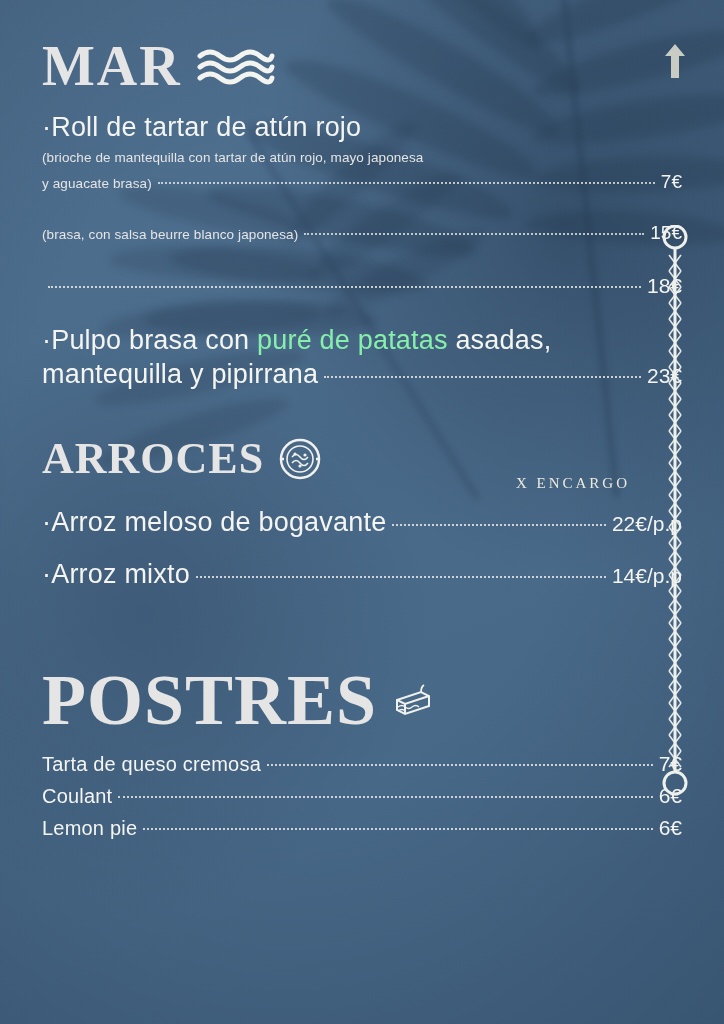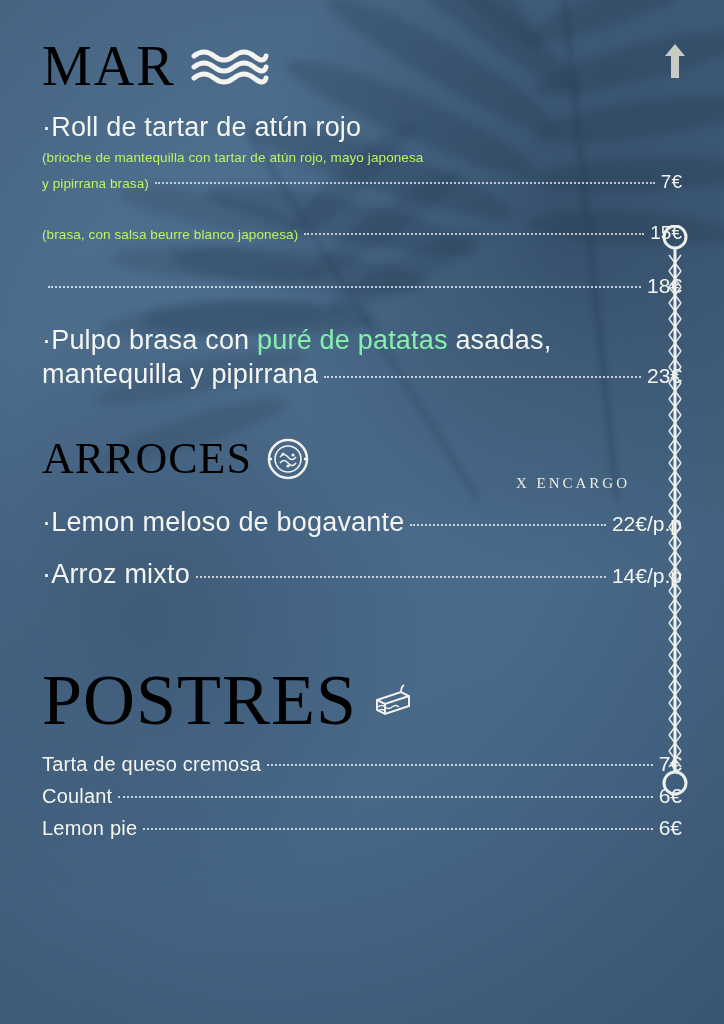--- a/index.html
+++ b/index.html
@@ -87,23 +87,23 @@
 
   
   .section-head {
     display: flex;
     align-items: center;
     gap: 14px;
     margin: 0;
   }
   .section-title {
     font-family: "Liberation Serif", serif;
-    font-weight: 400;
+    font-weight: 700;
     letter-spacing: 4px;
-    color: #000000;
+    color: #e5e5e5;
     line-height: .95;
   }
   .title-mar { font-size: 56px; letter-spacing: 2px; }
   .title-arroces { font-size: 44px; letter-spacing: 1px; }
   .title-postres { font-size: 72px; letter-spacing: 1px; }
 
   .wave-icon svg { display: block; }
   .rice-icon svg { display: block; }
   .cake-icon svg { display: block; }
 
@@ -145,21 +145,21 @@
     min-width: 10px;
   }
   .price {
     font-size: 21px;
     color: #f4f5f1;
     white-space: nowrap;
   }
   .desc {
     font-size: 13.5px;
     line-height: 1.9;
-    color: #bef264;
+    color: #e5e5e5;
     letter-spacing: .1px;
   }
   .desc-row { display: flex; align-items: baseline; }
   .desc-row .dots { transform: translateY(-4px); border-bottom: 2px dotted rgba(238,240,236,.75); }
   .desc-price { font-size: 19px; color: #f4f5f1; white-space: nowrap; }
   .gap-m { height: 22px; }
 
   .arroces-block { margin-top: 46px; }
   .arroces-list { margin-top: 14px; }
   .arroces-list .item { margin-bottom: 18px; }
@@ -315,21 +315,21 @@
       </svg>
     </div>
   </div>
 
   <div class="mar-list">
 
     <div class="item">
       <div class="item-name">·Roll de tartar de atún rojo</div>
       <div class="desc">(brioche de mantequilla con tartar de atún rojo, mayo japonesa</div>
       <div class="desc-row">
-        <span class="desc">y pipirrana brasa)</span>
+        <span class="desc">y aguacate brasa)</span>
         <span class="dots"></span>
         <span class="desc-price">7€</span>
       </div>
     </div>
 
     <div class="gap-m"></div>
 
     <div class="item">
       <div class="desc-row">
         <span class="desc">(brasa, con salsa beurre blanc</span>
@@ -378,21 +378,21 @@
           <line x1="2" y1="22" x2="6" y2="22" stroke="#f1f1ed" stroke-width="2.5"></line>
           <line x1="38" y1="22" x2="42" y2="22" stroke="#f1f1ed" stroke-width="2.5"></line>
         </svg>
       </div>
     </div>
     <div class="encargo">X ENCARGO</div>
 
     <div class="arroces-list">
       <div class="item">
         <div class="dotline">
-          <span class="item-name txt">·Lemon meloso de bogavante</span>
+          <span class="item-name txt">·Arroz meloso de bogavante</span>
           <span class="dots"></span>
           <span class="price">22€/p.p</span>
         </div>
       </div>
       <div class="item">
         <div class="dotline">
           <span class="item-name txt">·Arroz mixto</span>
           <span class="dots"></span>
           <span class="price">14€/p.p</span>
         </div>

